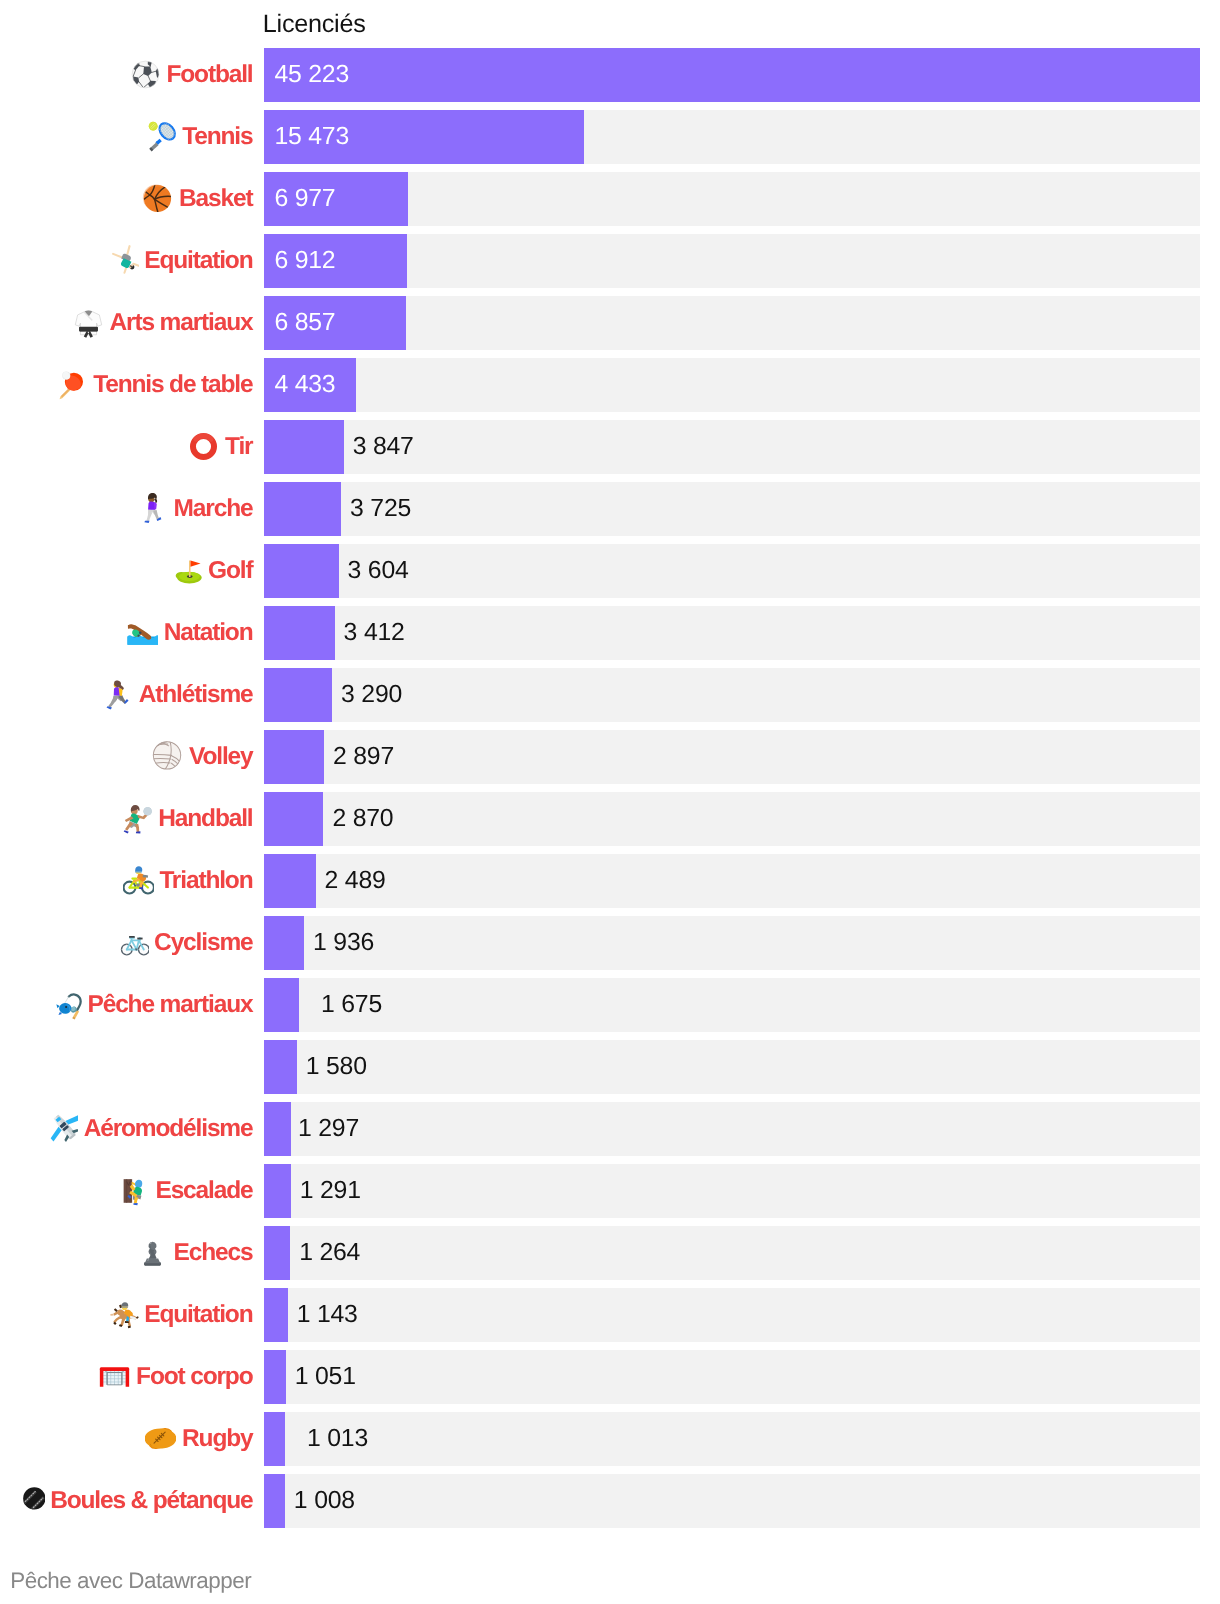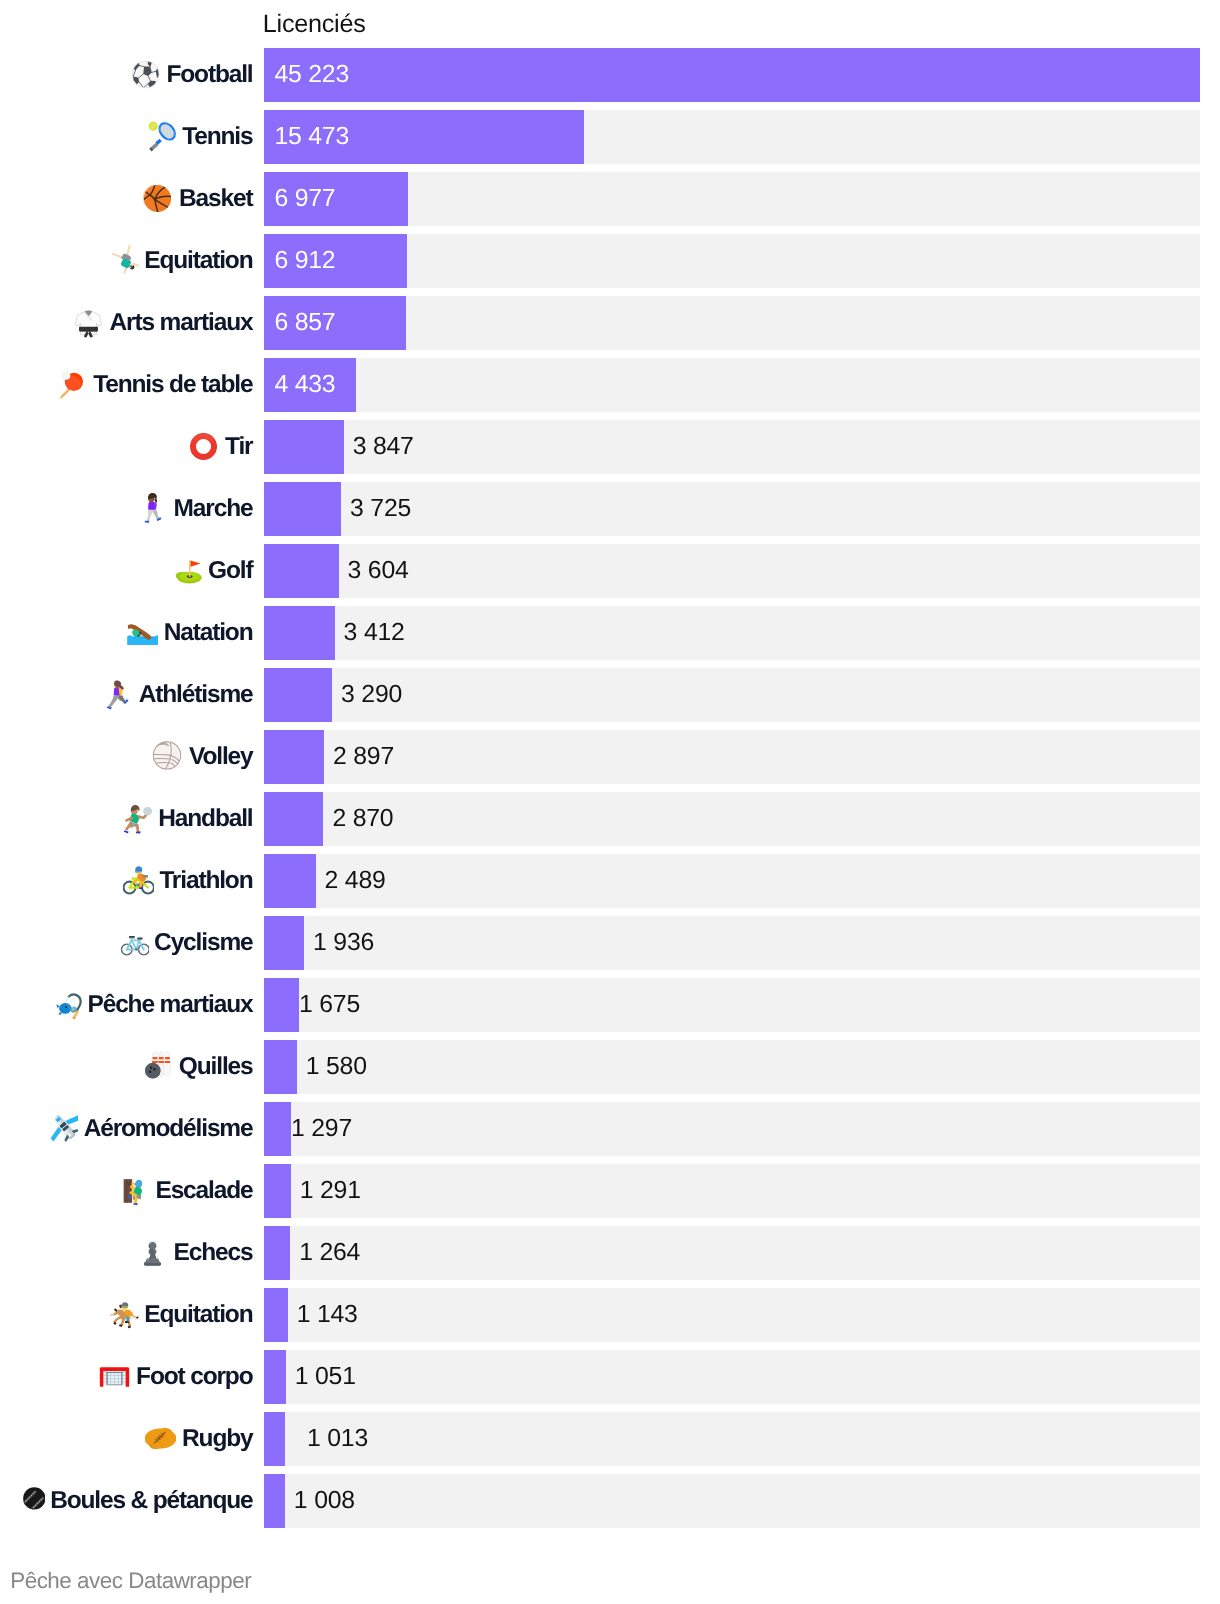--- a/index.html
+++ b/index.html
@@ -7,21 +7,21 @@
 body{width:1220px;height:1604px;overflow:hidden;
  font-family:"Liberation Sans",sans-serif;
  text-rendering:geometricPrecision;}
 .chart{position:relative;width:1152px;height:1604px;background:#fff;}
 .col-header{position:absolute;left:262.8px;top:9.3px;font-size:25.2px;line-height:30px;
  color:#131313;letter-spacing:-0.25px;white-space:nowrap;}
 .rows{position:absolute;left:0px;top:47.8px;width:1220px;}
 .row{position:relative;height:62px;}
 .row-label{position:absolute;left:0px;top:0px;width:252.5px;height:54px;
  display:flex;align-items:center;justify-content:flex-end;white-space:nowrap;}
-.label-text{font-size:24.5px;font-weight:700;color:#0f172a;letter-spacing:-1.15px;
+.label-text{font-size:24.5px;font-weight:700;color:#ef4444;letter-spacing:-1.15px;
  line-height:28px;text-align:right;}
 .icon{width:31px;height:31px;display:block;flex:0 0 auto;margin-right:5.6px;}
 .track{position:absolute;left:264px;top:0px;width:936px;height:54px;background:#f2f2f2;}
 .bar{position:absolute;left:264px;top:0px;height:54px;background:#8c6dfc;}
 .value{position:absolute;top:0px;height:54px;display:flex;align-items:center;
  font-size:24.8px;letter-spacing:-0.2px;line-height:28px;white-space:nowrap;color:#131313;}
 .value.inside{color:#ffffff;}
 .footer{position:absolute;left:10.2px;top:1567.5px;font-size:22.4px;line-height:26px;
  color:#888888;letter-spacing:-0.47px;white-space:nowrap;}
 </style>
@@ -367,45 +367,23 @@
 <path d="M13.5 17.1c3.6-1.6 8.0-.2 9.3 3.0 1.2 3.0-.8 6.5-4.2 7.5-3.6 1.0-7.3-1.0-8.2-4.0-.7-2.3.3-5.0 3.1-6.5z" fill="#1084d1"></path>
 <path d="M10.8 19.7l-3.5-2.0 1.1 4.2z" fill="#1084d1"></path>
 <path d="M11.1 25.8l-1.6 3.2 3.7-.9z" fill="#1e6fd9"></path>
 <path d="M16.2 17.6c2.6 0 4.9 1.4 5.7 3.6.8 2.3-.3 4.8-2.3 6.1a6.0 6.0 0 0 0-3.4-9.7z" fill="#4aa8e8" opacity=".55"></path>
 <circle cx="17.6" cy="20.6" r="1.1" fill="#1a2a33"></circle>
           </svg>
     <span class="label-text">Pêche martiaux</span>
    </div>
    <div class="track"></div>
    <div class="bar" style="width: 34.67px;"></div>
-   <div class="value" style="left: 299px;">1&nbsp;675</div>
-  </div>
-  <div class="row">
-   <div class="row-label">
-    <svg class="icon" viewBox="1.6 1.6 32.8 32.8" xmlns="http://www.w3.org/2000/svg" aria-hidden="true">
-            <g>
-<path d="M19.4 6.3c0-2.3 1.1-4.1 2.5-4.1s2.5 1.8 2.5 4.1c0 1.6-.4 2.6-.4 3.8 0 2.1 1.7 3.5 1.7 7.1 0 7.1-1.6 12.2-3.8 12.2s-3.8-5.1-3.8-12.2c0-3.6 1.7-5.0 1.7-7.1 0-1.2-.4-2.2-.4-3.8z" fill="#f5f2ef" stroke="#e4ded8" stroke-width=".5"></path>
-<path d="M19.3 8.0h5.2v2.3h-5.2zM18.9 12.2h6.0v2.1h-6.0z" fill="#ff5022"></path>
-</g>
-<g>
-<path d="M26.0 6.3c0-2.3 1.1-4.1 2.5-4.1s2.5 1.8 2.5 4.1c0 1.6-.4 2.6-.4 3.8 0 2.1 1.7 3.5 1.7 7.1 0 7.1-1.6 12.2-3.8 12.2s-3.8-5.1-3.8-12.2c0-3.6 1.7-5.0 1.7-7.1 0-1.2-.4-2.2-.4-3.8z" fill="#fbf9f7" stroke="#e4ded8" stroke-width=".5"></path>
-<path d="M25.9 8.0h5.2v2.3h-5.2zM25.5 12.2h6.0v2.1h-6.0z" fill="#ff5022"></path>
-</g>
-<g>
-<path d="M12.8 6.3c0-2.3 1.1-4.1 2.5-4.1s2.5 1.8 2.5 4.1c0 1.6-.4 2.6-.4 3.8 0 2.1 1.7 3.5 1.7 7.1 0 7.1-1.6 12.2-3.8 12.2s-3.8-5.1-3.8-12.2c0-3.6 1.7-5.0 1.7-7.1 0-1.2-.4-2.2-.4-3.8z" fill="#fbf9f7" stroke="#e4ded8" stroke-width=".5"></path>
-<path d="M12.7 8.0h5.2v2.3h-5.2zM12.3 12.2h6.0v2.1h-6.0z" fill="#ff5022"></path>
-</g>
-<circle cx="13.0" cy="22.4" r="8.1" fill="#4b5057"></circle>
-<path d="M7.3 16.7a8.1 8.1 0 0 1 11.5 11.5A8.1 8.1 0 0 1 7.3 16.7z" fill="#555b63"></path>
-<circle cx="11.2" cy="19.4" r="1.35" fill="#21252a"></circle>
-<circle cx="14.9" cy="20.9" r="1.35" fill="#21252a"></circle>
-<circle cx="10.2" cy="23.6" r="1.35" fill="#21252a"></circle>
-          </svg>
-    <span class="label-text">Quilles</span>
-   </div>
+   <div class="value" style="left: 321px;">1&nbsp;675</div>
+  </div>
+  <div class="row">
    <div class="track"></div>
    <div class="bar" style="width: 32.7px;"></div>
    <div class="value" style="left: 305.7px;">1&nbsp;580</div>
   </div>
   <div class="row">
    <div class="row-label">
     <svg class="icon" viewBox="1.6 1.6 32.8 32.8" xmlns="http://www.w3.org/2000/svg" aria-hidden="true">
             <g transform="rotate(-40 19.5 15.5)">
 <path d="M16.3 2.4h6.4l1.5 11.8v11.6l-1.4 2.9h-6.6l-1.4-2.9v-11.6z" fill="#e6ebed"></path>
 <path d="M19.5 2.4h3.2l1.5 11.8v11.6l-1.4 2.9h-3.3z" fill="#ccd4d7"></path>
@@ -416,21 +394,21 @@
 <path d="M17.0 4.6h5.0v3.6h-5.0z" fill="#29b6f6"></path>
 <rect x="16.0" y="12.2" width="7.0" height="3.6" rx=".8" fill="#31485c"></rect>
 <rect x="16.0" y="16.8" width="7.0" height="3.0" rx=".7" fill="#31485c"></rect>
 <path d="M15.0 28.4h9.0l-1.2 2.4h-6.6z" fill="#b9c0c4"></path>
 </g>
           </svg>
     <span class="label-text">Aéromodélisme</span>
    </div>
    <div class="track"></div>
    <div class="bar" style="width: 26.84px;"></div>
-   <div class="value" style="left: 291px;">1&nbsp;297</div>
+   <div class="value" style="left: 298px;">1&nbsp;297</div>
   </div>
   <div class="row">
    <div class="row-label">
     <svg class="icon" viewBox="1.6 1.6 32.8 32.8" xmlns="http://www.w3.org/2000/svg" aria-hidden="true">
             <path d="M6.5 6h9v25h-9z" fill="#6d4c41"></path>
 <path d="M9 6h1.3v25H9zM13 6h1v25h-1z" fill="#5d4037" opacity=".6"></path>
 <path d="M9.8 8.5l1.8 4 1.8-4" fill="none" stroke="#4e342e" stroke-width=".8"></path>
 <path d="M15 9.5l5 3" stroke="#fbc02d" stroke-width="2" fill="none"></path>
 <circle cx="22.3" cy="11.3" r="3.7" fill="#4aa8e8"></circle>
 <path d="M19 11c0-2.6 1.6-4.3 3.7-4.3 2 0 3.5 1.5 3.5 3.5 0 1.4-.6 2.4-1.5 3a3.7 3.7 0 0 1-5.7-2.2z" fill="#4aa8e8"></path>

